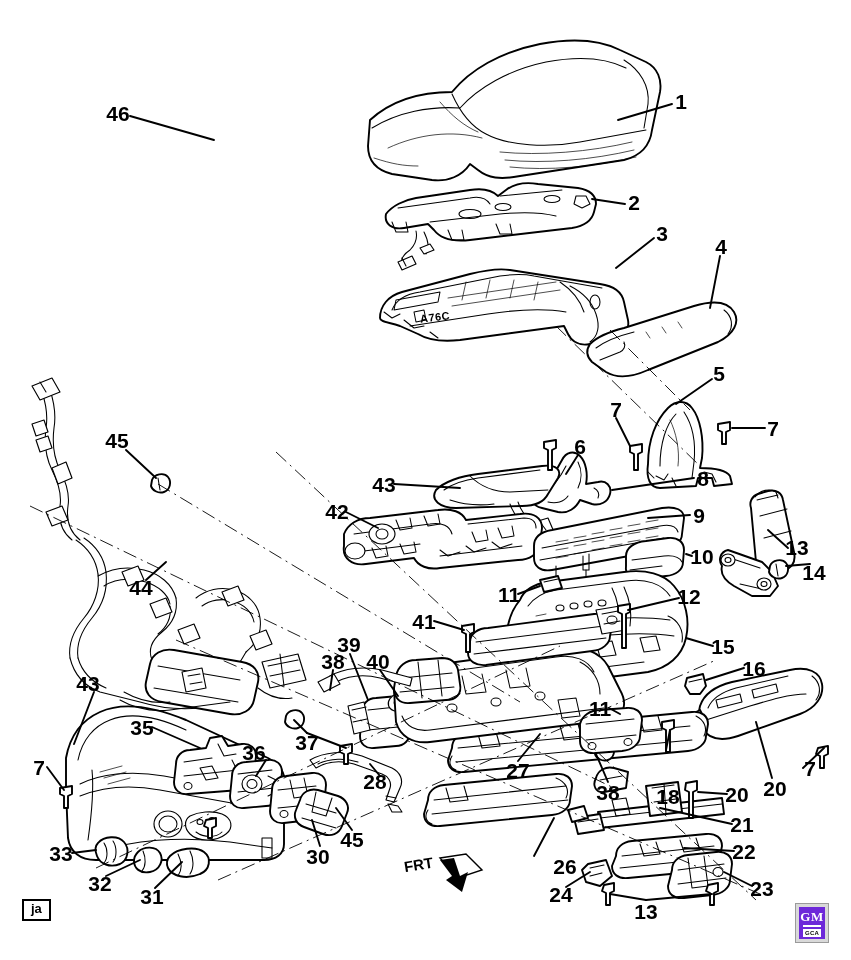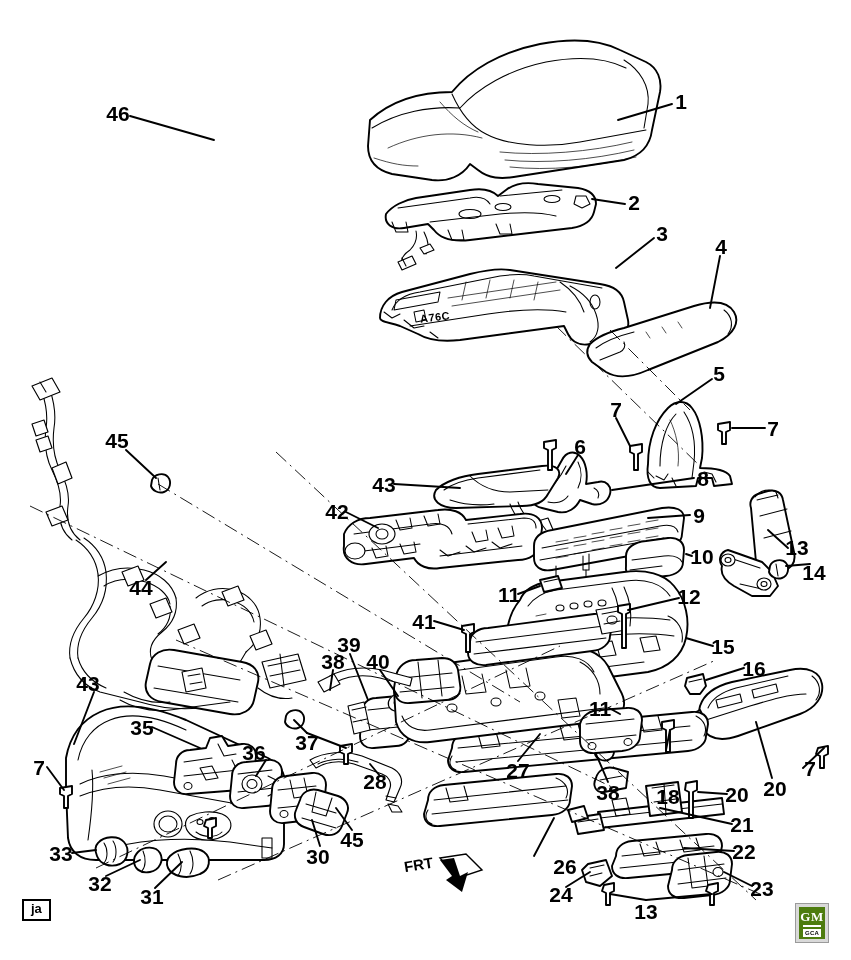--- a/index.html
+++ b/index.html
@@ -27,21 +27,21 @@
     border:2.5px solid #000;background:#fff;
     padding:1px 7px 2px 7px;font-size:13px;font-weight:bold;color:#000;
     line-height:1.15;
   }
   .gmlogo{
     position:absolute;left:795px;top:903px;width:34px;height:40px;
     background:#d9d9d9;border:1px solid #9a9a9a;
     box-sizing:border-box;padding:3px;
   }
   .gmlogo .inner{
-    width:100%;height:100%;background:#4d7c0f;
+    width:100%;height:100%;background:#6d28d9;
     display:flex;flex-direction:column;align-items:center;justify-content:center;
     box-sizing:border-box;padding:2px 1px;
   }
   .gmlogo .gm{
     color:#fff;font-size:13px;font-weight:bold;line-height:1;
     letter-spacing:.5px;font-family:"Liberation Serif",serif;
   }
   .gmlogo .bar{width:78%;height:2px;background:#fff;margin:2px 0 2px 0;}
   .gmlogo .sub{
     background:#fff;color:#000;font-size:6px;font-weight:bold;

